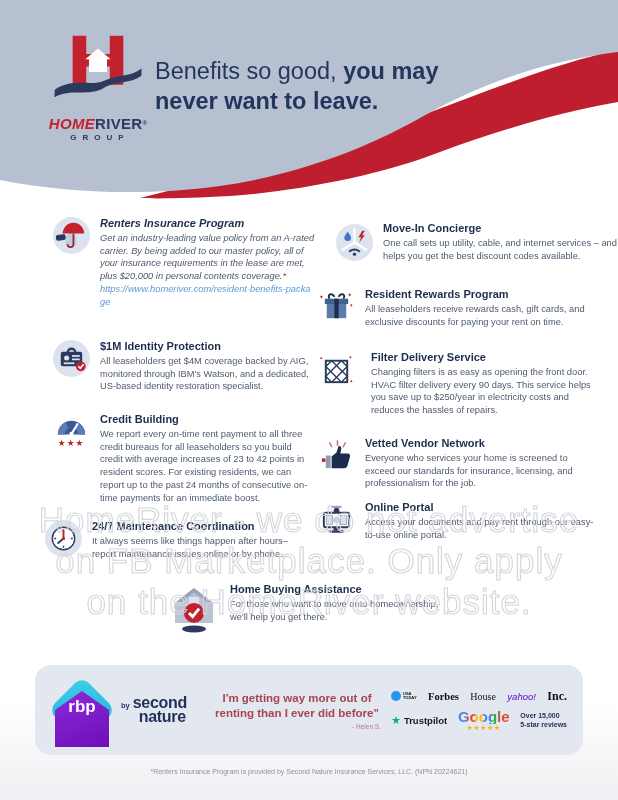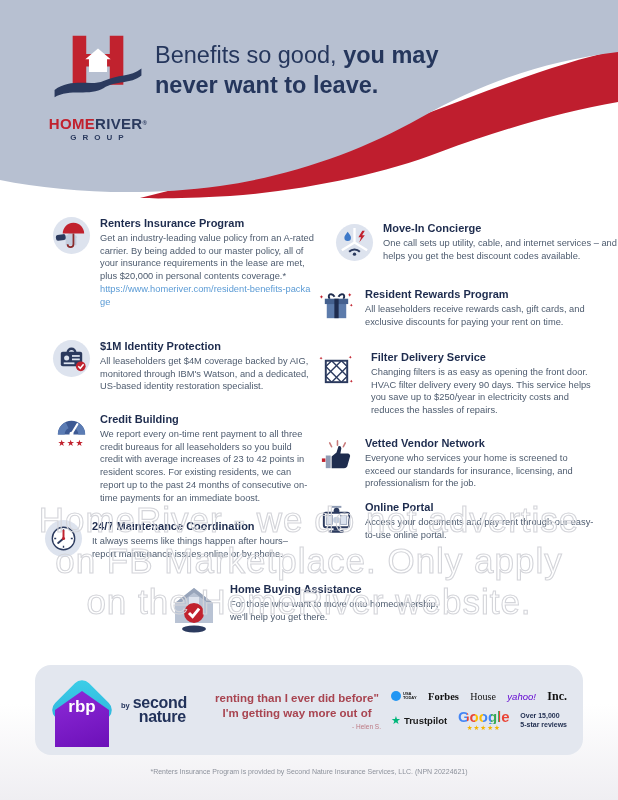--- a/index.html
+++ b/index.html
@@ -6,25 +6,25 @@
   html,body { background:#e9e9ee; }
   .page {
     position:relative; width:618px; height:800px; margin:0 auto; overflow:hidden;
     background:linear-gradient(180deg,#ffffff 0%,#ffffff 88%,#efeef2 100%);
     font-family:"Liberation Sans", sans-serif;
   }
   
   .header-waves { position:absolute; top:0; left:0; }
   .logo { position:absolute; left:42px; top:34px; width:112px; text-align:center; }
   .logo-word { font-size:15px; font-weight:800; letter-spacing:0.3px; line-height:15px; margin-top:2px; }
-  .logo-home { color:#c1222e; }
+  .logo-home { color:#c1222e;font-style:italic; }
   .logo-river { color:#2b3a5e; }
   .logo-reg { font-size:6px; color:#2b3a5e; vertical-align:top; }
   .logo-group { font-size:8px; font-weight:700; color:#2b3a5e; letter-spacing:6px; margin-top:2px; margin-left:4px; }
-  .heading { position:absolute; left:155px; top:40px; width:380px; color:#25365c; font-size:23.5px; line-height:30px; font-weight:500; }
+  .heading { position:absolute; left:155px; top:56px; width:380px; color:#25365c; font-size:23.5px; line-height:30px; font-weight:500; }
   .heading b { font-weight:800; }
   
   .benefit { position:absolute; display:flex; gap:10px; align-items:flex-start; z-index:2; }
   .icon-wrap { width:37px; height:37px; flex:none; display:flex; align-items:center; justify-content:center; }
   .icon-circle { background:#dde3ee; border-radius:50%; }
   .b-title { font-size:11px; font-weight:700; color:#1e2c4e; margin-bottom:3px; }
   .b-body { font-size:9.3px; line-height:12.7px; color:#4d5b6e; }
   .b-link { display:block; font-size:9.3px; line-height:12.7px; color:#5b9bd5; text-decoration:none; word-break:break-all; cursor:pointer; }
   
   .watermark {
@@ -89,21 +89,21 @@
       <path d="M24,2 h15 v20 h26 v-20 h15 v54 h-15 v-20 h-26 v20 h-15 z" fill="#c1222e"></path>
       <polygon points="52,16 66,28 62,28 62,42 42,42 42,28 38,28" fill="#ffffff"></polygon>
       <path d="M4,62 C22,48 46,58 58,52 C74,44 88,48 100,38 L100,46 C88,56 72,51 58,60 C44,69 20,60 4,70 Z" fill="#2b3a5e"></path>
     </svg>
     <div class="logo-word"><span class="logo-home">HOME</span><span class="logo-river">RIVER</span><span class="logo-reg">®</span></div>
     <div class="logo-group">GROUP</div>
   </div>
 
   <div class="heading"><span>Benefits so good, </span><b>you may</b><br><b>never want to leave.</b></div>
 
-  <div class="benefit" style="left:53px; top:217px; width:262px;">
+  <div class="benefit" style="left:53px; top:217px; width:262px;font-style:italic;">
     <div class="icon-wrap icon-circle">
       <svg width="37" height="37" viewBox="0 0 38 38">
         <polygon points="13,19 24,19 24,29 13,29 13,23" fill="#c3cddd"></polygon>
         <polygon points="18.5,15 25,21 12,21" fill="#c3cddd"></polygon>
         <path d="M21,6 C28,6 32,12 32,17 L10,17 C10,12 14,6 21,6 Z" fill="#c1222e"></path>
         <path d="M21,17 v11 a3,3 0 0 1 -6,0" stroke="#8a2b2b" stroke-width="1.8" fill="none"></path>
         <rect x="3" y="18" width="10" height="6" rx="2" fill="#2b3a5e" transform="rotate(-8 8 21)"></rect>
       </svg>
     </div>
     <div>
@@ -281,22 +281,22 @@
       </div>
     </div>
     <div class="brand">
       <span class="brand-by">by</span>
       <div class="brand-name">
         <div>second</div>
         <div>nature</div>
       </div>
     </div>
     <div class="quote">
+      <div class="quote-line">I'm getting way more out of</div>
       <div class="quote-line">renting than I ever did before"</div>
-      <div class="quote-line">I'm getting way more out of</div>
       <div class="quote-attrib">- Helen S.</div>
     </div>
     <div class="press">
       <div class="press-row1">
         <div class="usatoday">
           <span class="usatoday-dot"></span>
           <span class="usatoday-txt"><span>USA</span><br><span>TODAY</span></span>
         </div>
         <span class="press-forbes">Forbes</span>
         <span class="press-house">House</span>

